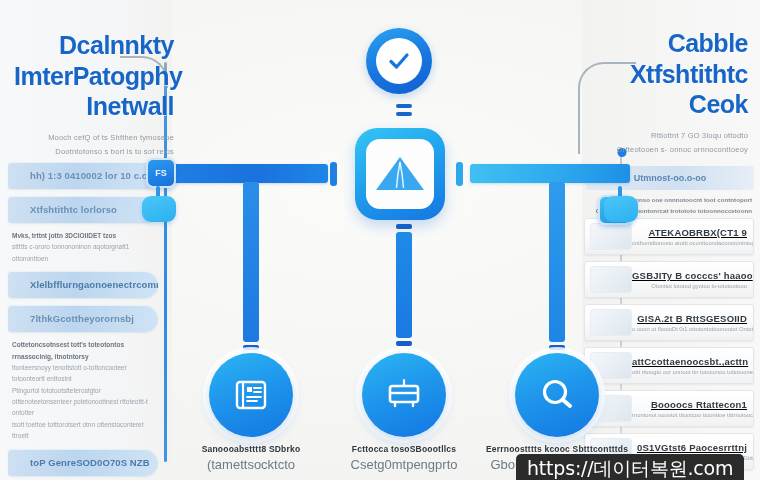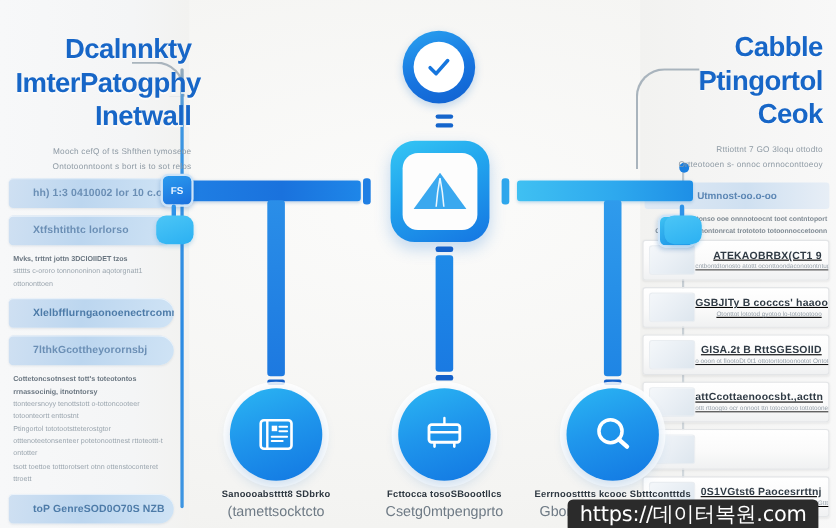--- a/index.html
+++ b/index.html
@@ -198,21 +198,21 @@
   <div class="rail-v rail-right"></div>
   <div class="dot dot-right-top"></div>
   <div class="dot dot-right-bot"></div>
 
   <div class="heading h-left">
     <div class="h-line">Dcalnnkty</div>
     <div class="h-line">ImterPatogphy</div>
     <div class="h-line">Inetwall</div>
     <div class="h-sub">
       <div>Mooch cefQ of ts Shfthen tymoseoe</div>
-      <div>Ontotoonntoont s bort is to sot relos</div>
+      <div>Dootntotonso s bort is to sot relos</div>
     </div>
   </div>
 
   <div class="lbars">
     <div class="lbar alt">
       <span>hh) 1:3 0410002 lor 10 c.o</span>
     </div>
     <div class="lbar alt">
       <span>Xtfshtithtc lorlorso</span>
     </div>
@@ -233,21 +233,21 @@
       <div>tsott toettoe totttorotsert otnn ottenstoconteret ttroett</div>
     </div>
     <div class="lbar">
       <span>toP GenreSOD0O70S NZB</span>
     </div>
 
   </div>
 
   <div class="heading h-right">
     <div class="h-line">Cabble</div>
-    <div class="h-line">Ptingortol</div>
+    <div class="h-line">Xtfshtithtc</div>
     <div class="h-line">Ceok</div>
     <div class="h-sub">
       <div>Rttiottnt 7 GO  3loqu ottodto</div>
       <div>Ortteotooen s- onnoc ornnoconttoeoy</div>
     </div>
   </div>
 
   <div class="rtitlebar">
     <span>Utmnost-oo.o-oo</span>
   </div>
@@ -279,20 +279,24 @@
     </div>
     <div class="rcard">
       <div class="rthumb"></div>
       <div class="rtext">
         <div class="t">attCcottaenoocsbt.,acttn</div>
         <div class="s">ottt  rttoogto  ocr  onnoot  ttn  totoconoo tottotoonenoortooeotno</div>
       </div>
     </div>
     <div class="rcard">
       <div class="rthumb"></div>
+      <div class="rtext">
+        <div class="t">Boooocs  Rtattecon1</div>
+        <div class="s">rnontonot ooootot tttootcoo  ttoonttoe ttttrnotoocccj rttt</div>
+      </div>
     </div>
     <div class="rcard">
       <div class="rthumb"></div>
       <div class="rtext">
         <div class="t">0S1VGtst6  Paocesrrttnj</div>
         <div class="s">Dototocototontottotorrtotocoooonnootccoo0Gttt ooato</div>
       </div>
     </div>
   </div>
 

